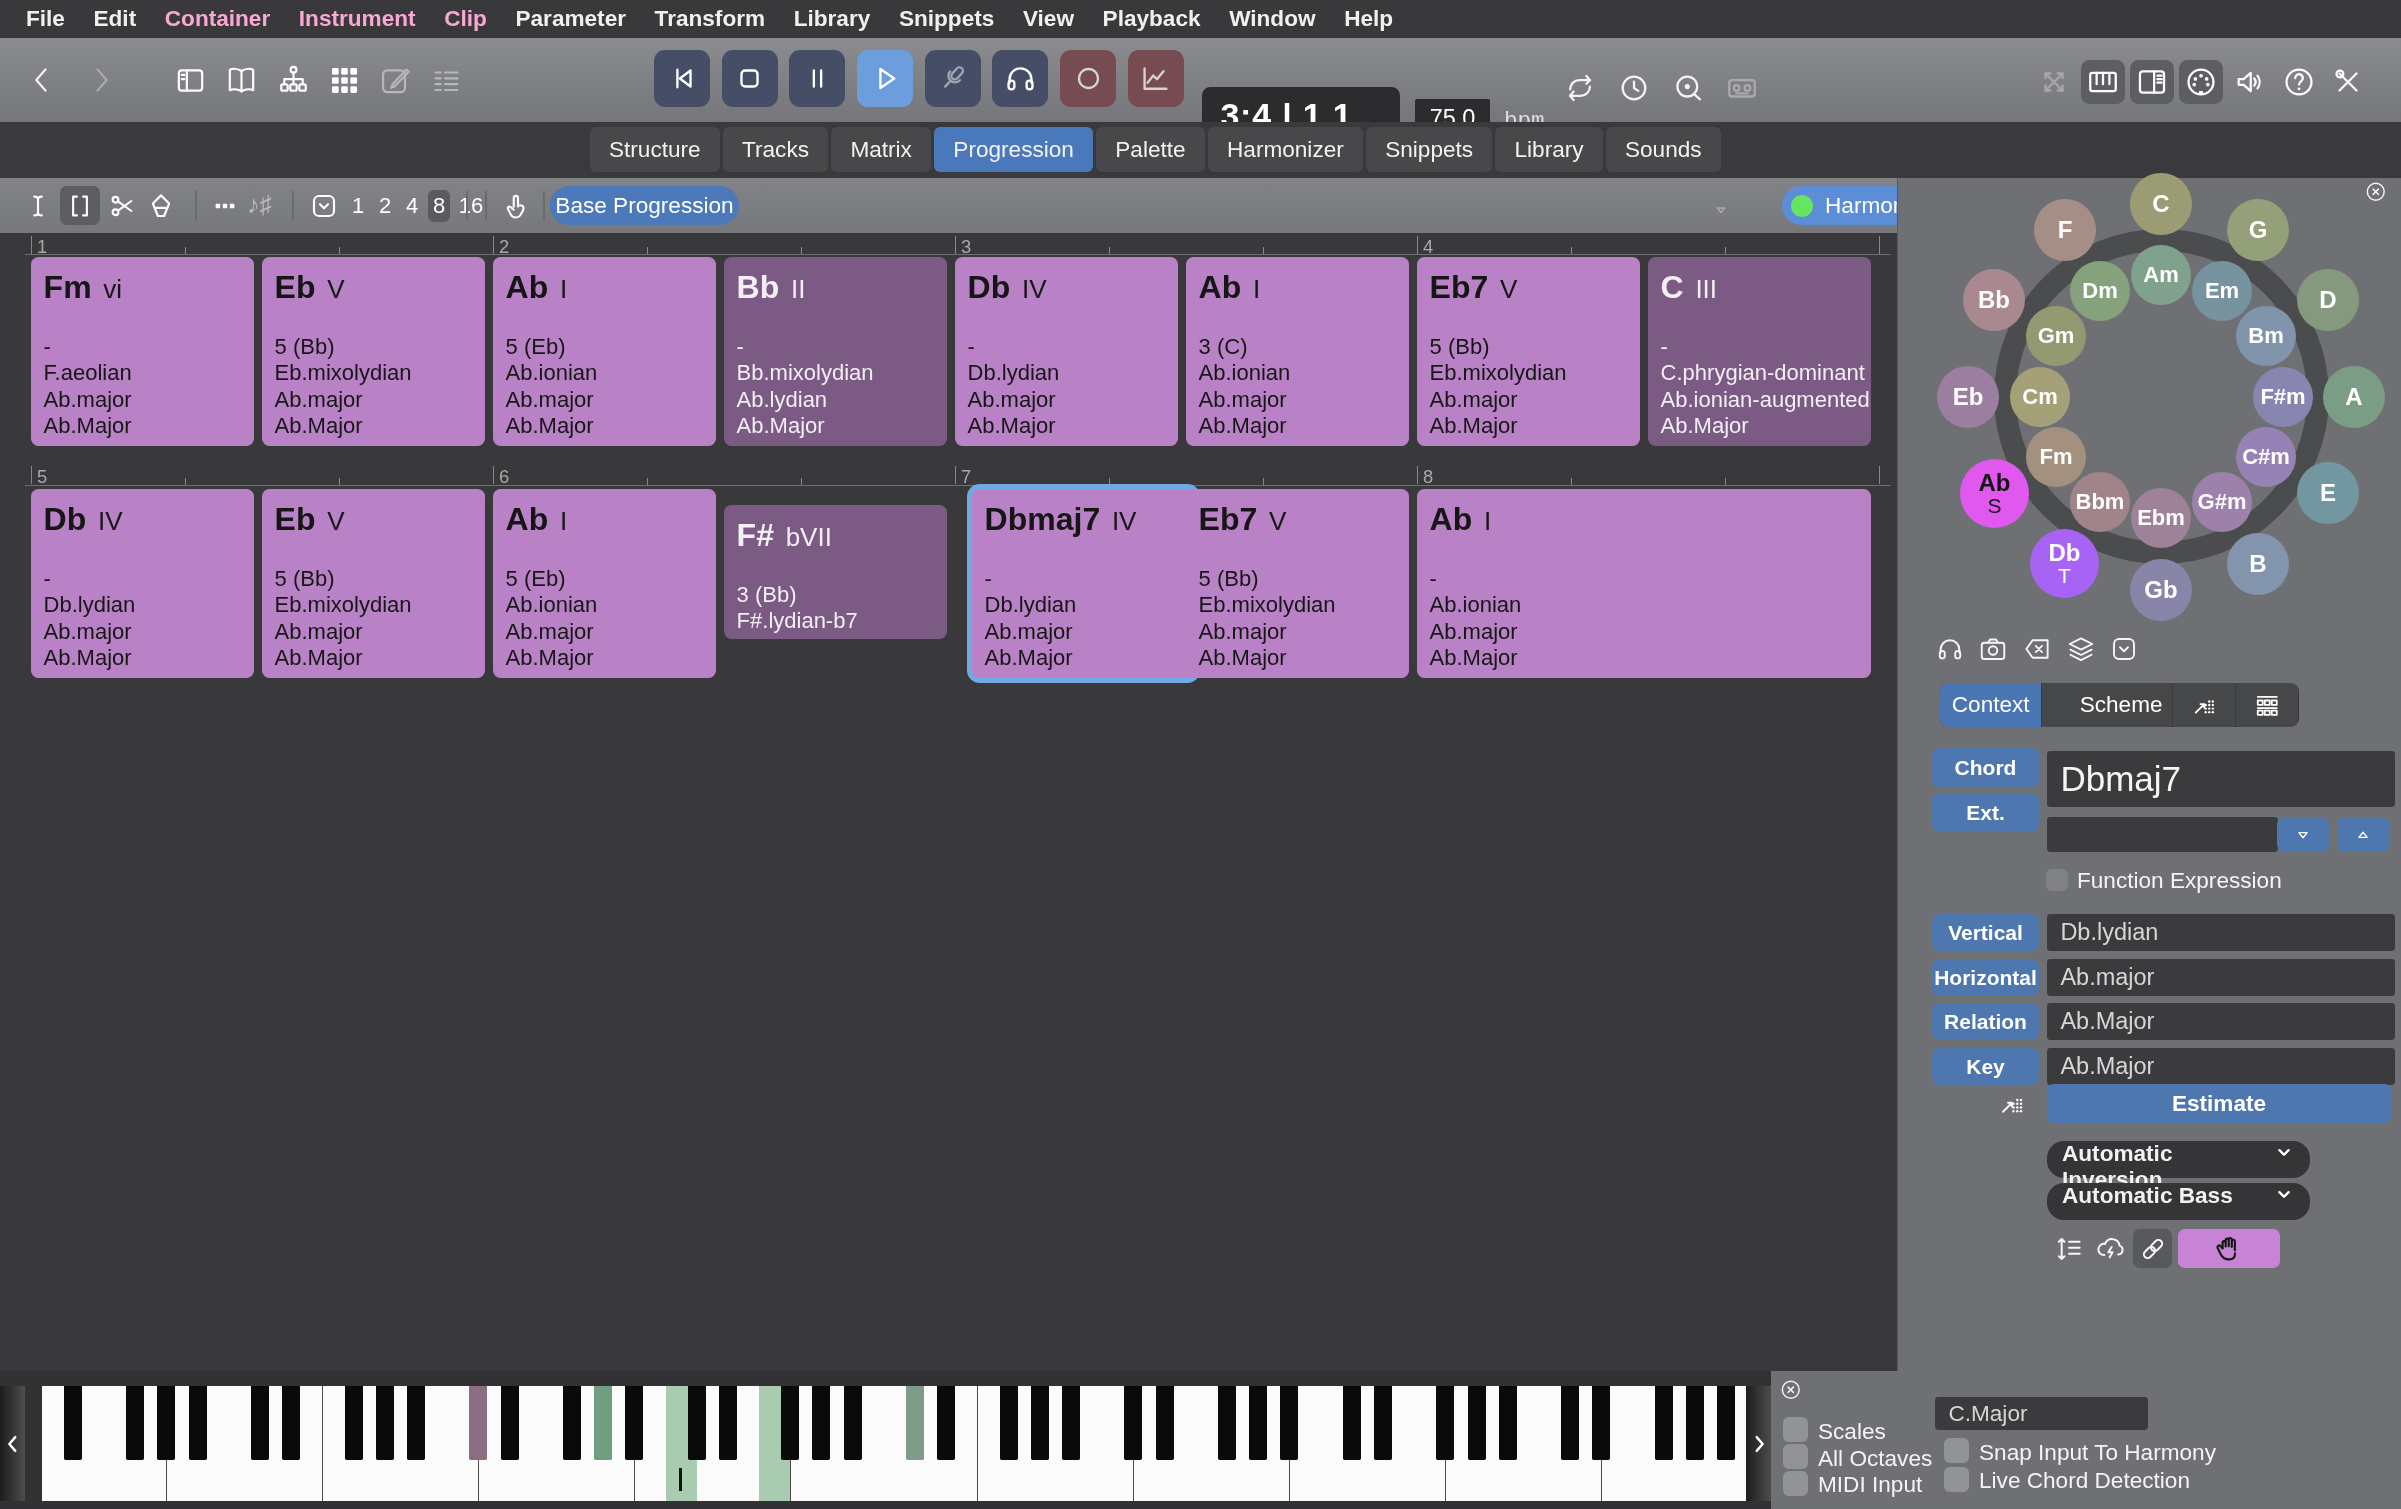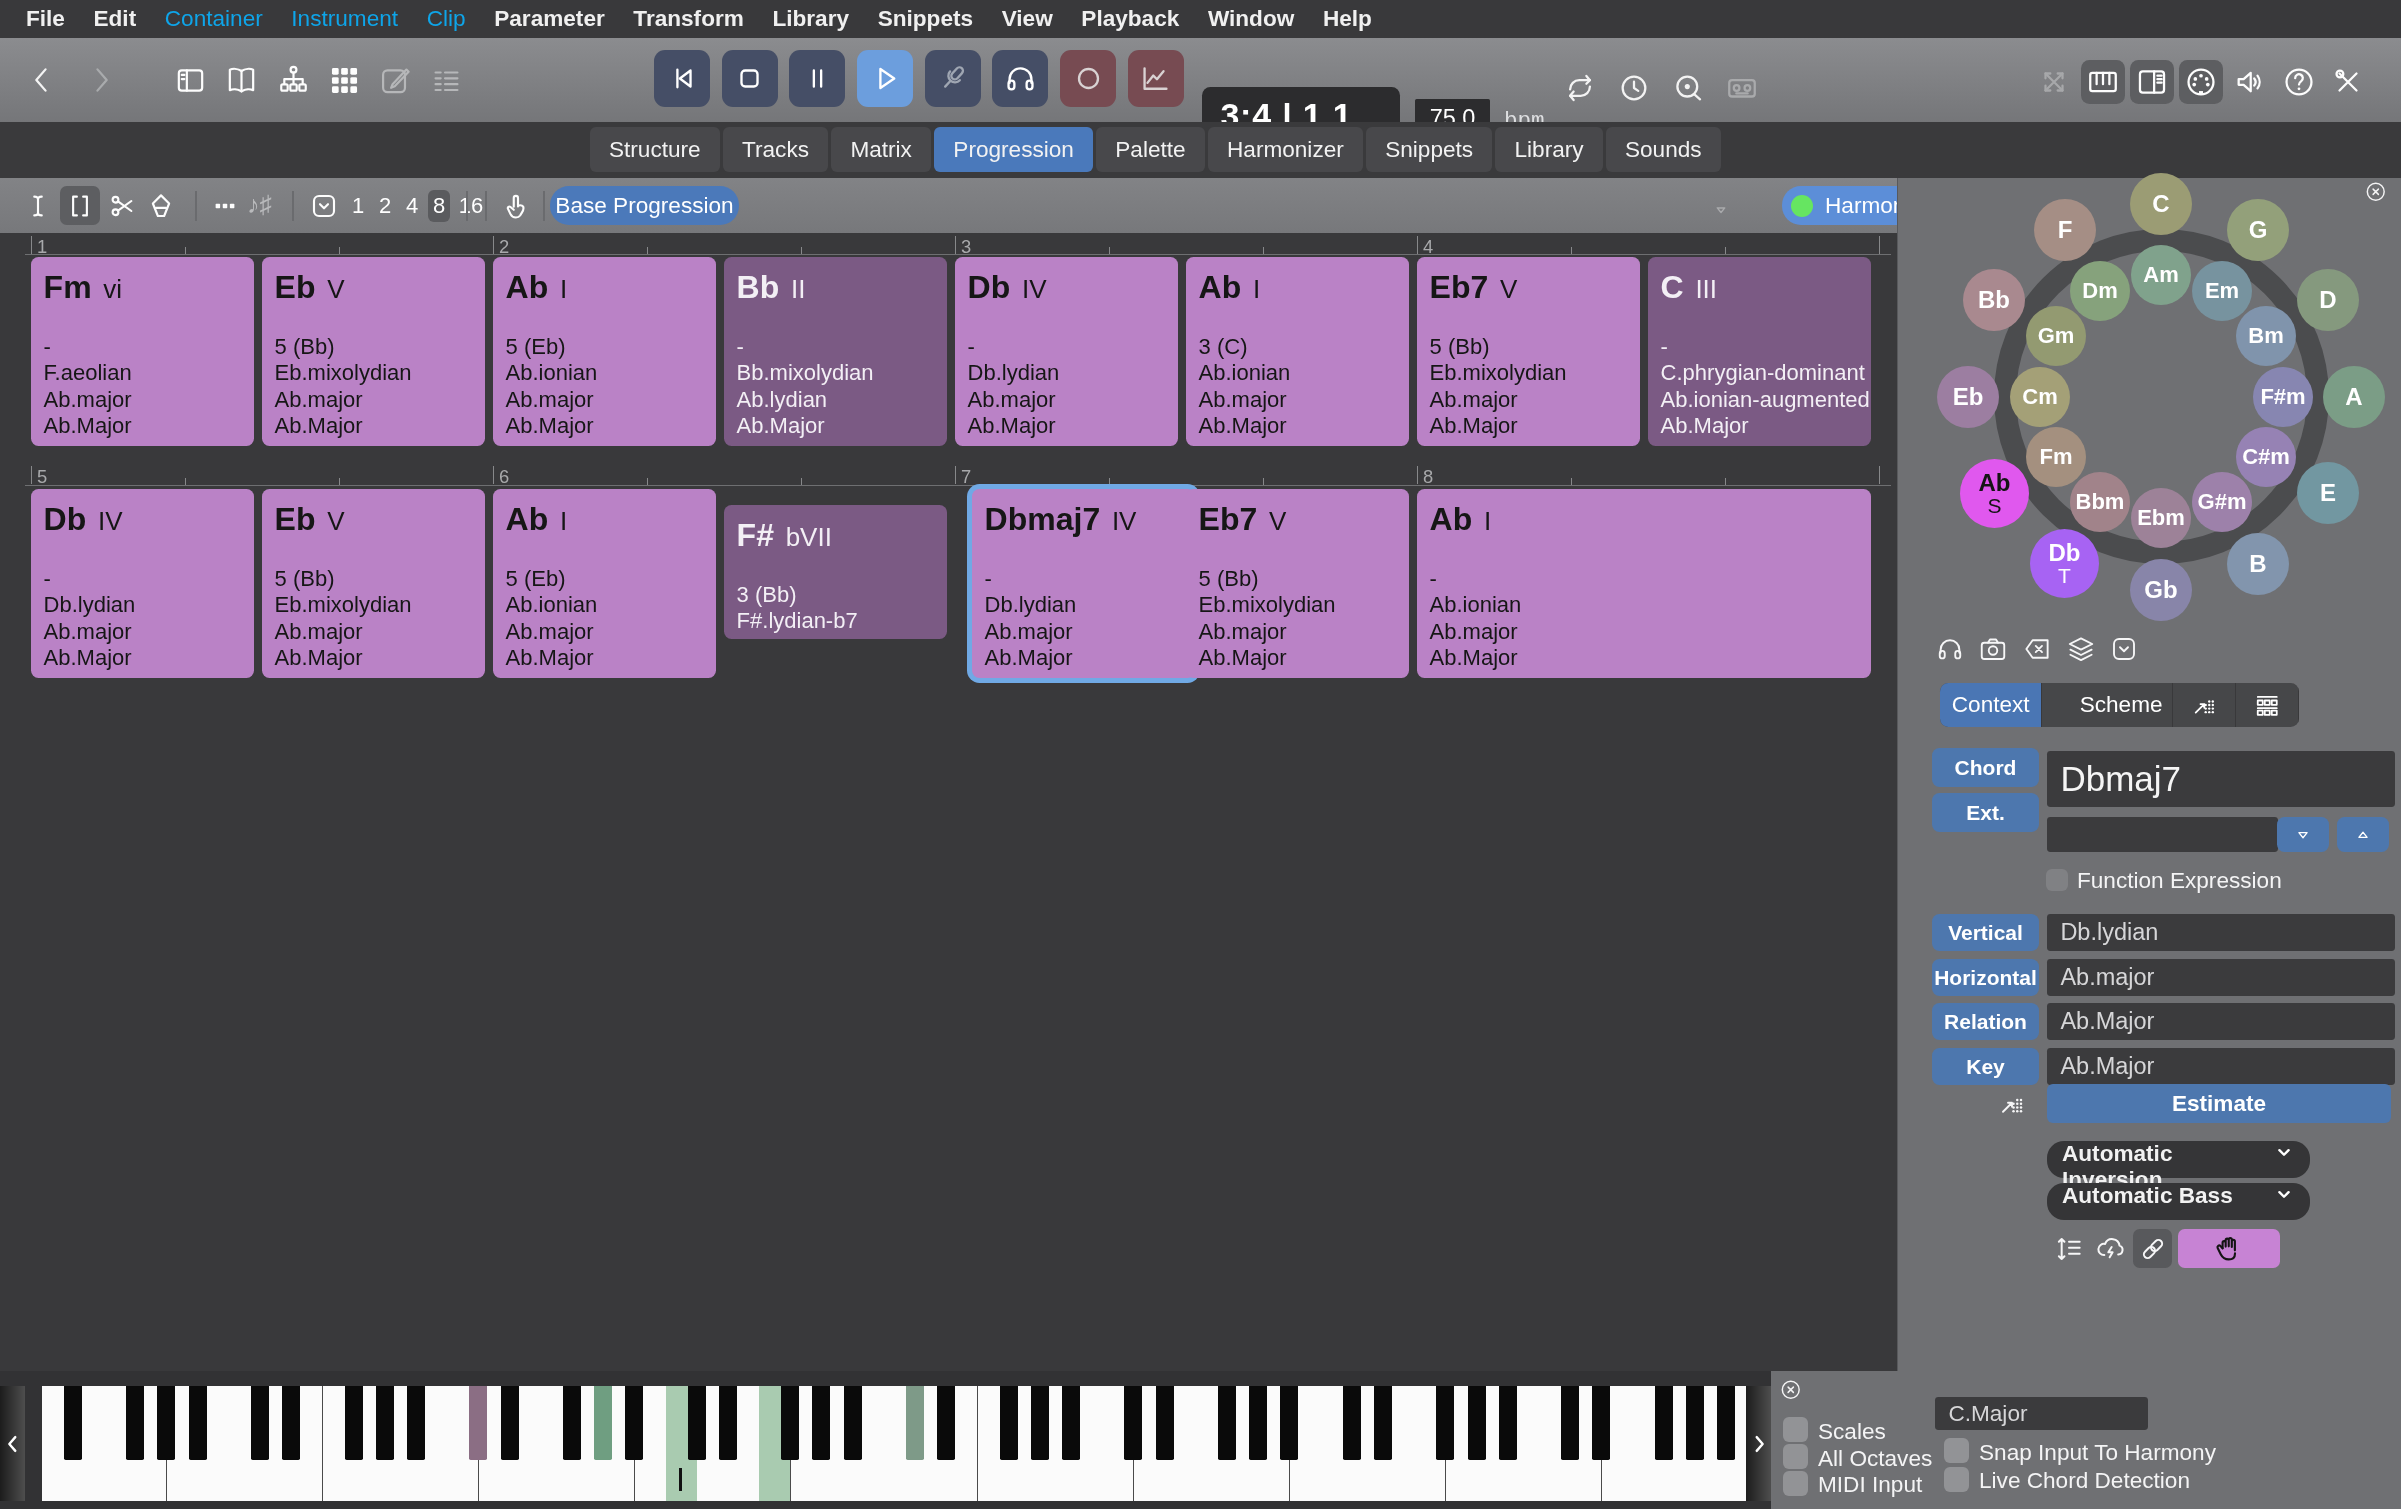--- a/index.html
+++ b/index.html
@@ -3,21 +3,21 @@
 <meta charset="utf-8">
 <style>
   html,body{margin:0;padding:0;width:2401px;height:1509px;overflow:hidden;
     background:#39393b;font-family:"Liberation Sans",sans-serif;-webkit-font-smoothing:antialiased;}
   .abs{position:absolute;}
   .icn{display:inline-flex;align-items:center;justify-content:center;}
   .icn svg{display:block;}
   
   #menu-bar{left:0;top:0;width:2401px;height:38px;background:#39393b;display:flex;align-items:center;padding-left:11.7px;}
   .menu-item{font-size:22.6px;color:#f0f0f0;padding:0 14.3px;font-weight:700;}
-  .menu-item.dim{color:#0ea5e9;font-weight:400;}
+  .menu-item.dim{color:#f9a8d4;font-weight:700;}
   #toolbar{left:0;top:38px;width:2401px;height:84px;background:linear-gradient(#8b8c8f,#757679);border-bottom:0.8px solid #646568;}
   .tbtn{width:56px;height:57px;border-radius:11px;background:#454e66;display:flex;align-items:center;justify-content:center;}
   .tbtn.blue{background:#6c9edd;}
   .tbtn.maroon{background:#774b52;}
   #time-display{left:1202px;top:49px;width:198px;height:62px;background:#2c2c2e;border-radius:8.4px;color:#fff;}
   #time-display .t{position:absolute;left:18.4px;top:9.2px;font-size:34px;font-weight:700;letter-spacing:0.8px;}
   #time-display .chev{position:absolute;right:6.7px;bottom:1.7px;color:#9a9a9c;}
   #bpm-box{left:1415px;top:61px;width:75px;height:39px;background:#2c2c2e;border-radius:1.7px;color:#fff;
      font-size:23.5px;display:flex;align-items:center;justify-content:center;}
   #bpm-label{left:1504px;top:70px;font-size:22.6px;color:#dddee0;font-family:Liberation Mono, monospace;}

